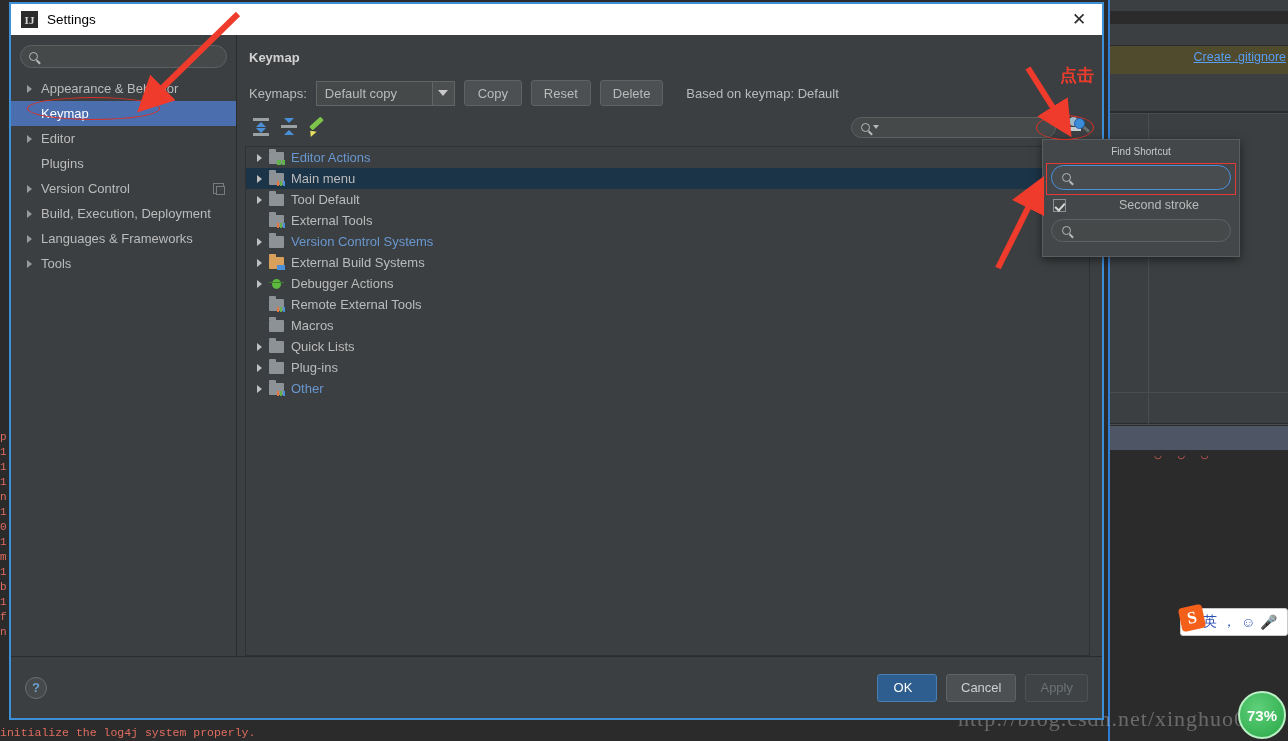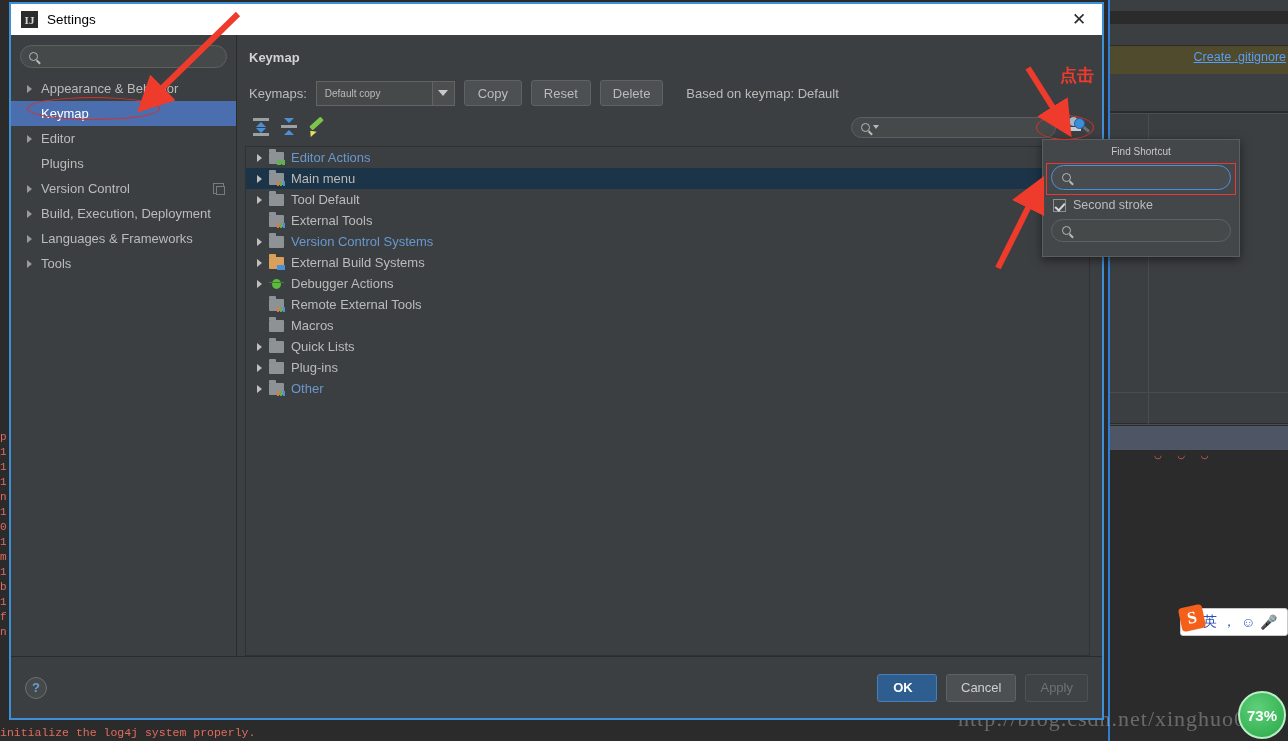--- a/index.html
+++ b/index.html
@@ -170,21 +170,21 @@
     padding: 15px 0 0 4px;
   }
   #keymap-row {
     display: flex; align-items: center; gap: 9px;
     padding: 15px 0 0 4px;
   }
   #keymap-label { font-size: 13px; color: #bbbbbb; }
   #keymap-select {
     width: 139px; height: 25px; background: #45494a;
     border: 1px solid #646464; display: flex; align-items: center;
-    color: #bbbbbb; font-size: 10px; padding-left: 8px; cursor: pointer;
+    color: #bbbbbb; font-size: 13px; padding-left: 8px; cursor: pointer;
   }
   #keymap-select .arrow-box {
     margin-left: auto; width: 22px; height: 23px;
     background: #4b4f50; border-left: 1px solid #646464;
     display: flex; align-items: center; justify-content: center;
   }
   .tri-down {
     width: 0; height: 0; border-left: 5px solid transparent;
     border-right: 5px solid transparent; border-top: 6px solid #c9c9c9;
   }
@@ -316,21 +316,21 @@
     width: 22px; height: 22px; border-radius: 50%;
     border: 1px solid #6b7073; background: #45494a;
     color: #6c9fd0; font-size: 13px; font-weight: bold;
     display: flex; align-items: center; justify-content: center; cursor: pointer;
   }
   .footer-btn {
     margin-left: 9px; min-width: 60px; height: 28px; padding: 0 14px;
     border-radius: 3px; font-size: 13px;
     display: flex; align-items: center; justify-content: center; cursor: pointer;
   }
-  #ok-btn { background: #2e5d8f; border: 1px solid #4a7fb5; color: #ffffff; font-weight: bold; padding-left: 6px; }
+  #ok-btn { background: #2e5d8f; border: 1px solid #4a7fb5; color: #ffffff; font-weight: normal; padding-left: 6px; }
   #cancel-btn { background: #4c5052; border: 1px solid #5e6264; color: #cfcfcf; }
   #apply-btn { background: #3f4345; border: 1px solid #51555700; color: #6d7274;
                border-color: #4e5254; }
   #footer-spacer { margin-left: auto; }
 
   
   #find-shortcut-popup {
     position: absolute; left: 1042px; top: 139px;
     width: 198px; height: 118px;
     background: #434749; border: 1px solid #5a5e60;
@@ -351,21 +351,21 @@
   }
   #fs-checkbox {
     width: 13px; height: 13px; border: 1px solid #8b8f91; background: #45494a;
     position: relative; flex: 0 0 auto;
   }
   #fs-checkbox::after {
     content: ''; position: absolute; left: 3px; top: 1px;
     width: 4px; height: 8px; border: solid #d8d8d8;
     border-width: 0 2px 2px 0; transform: rotate(42deg);
   }
-  #fs-check-label { font-size: 12.5px; color: #bbbbbb; }
+  #fs-check-label { font-size: 12.5px; color: #bbbbbb; margin-left: 46px; }
   #fs-input-2 {
     height: 23px; border: 1px solid #5e6264; border-radius: 12px;
     background: #45494a; display: flex; align-items: center; padding: 0 10px;
     margin-top: 7px;
   }
   #fs-red-box {
     position: absolute; left: 1046px; top: 163px;
     width: 190px; height: 32px; border: 1.5px solid #e53935;
     pointer-events: none;
   }

